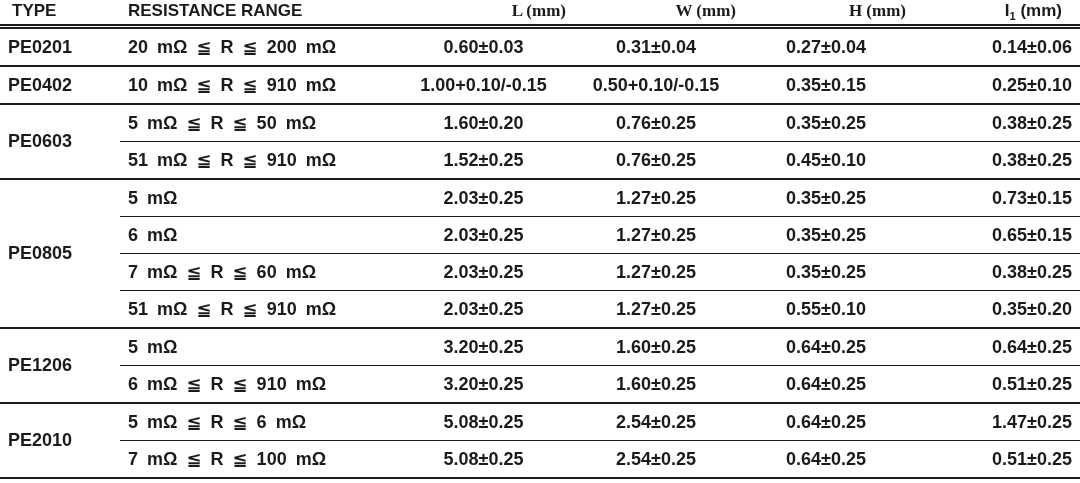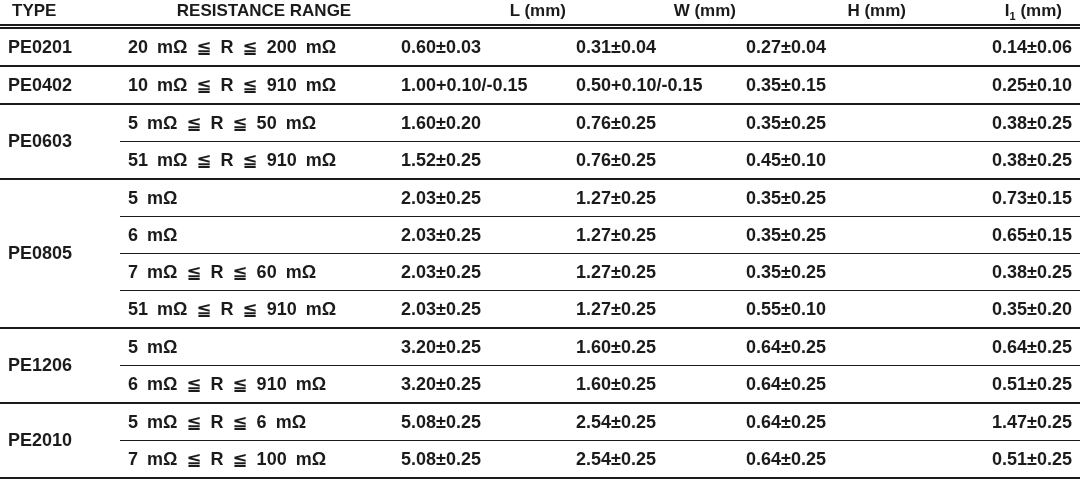--- a/index.html
+++ b/index.html
@@ -31,41 +31,41 @@
   thead th {
     height: 20px;
     padding: 1px 0 2px 0;
     border-bottom: 5px double #1b1b1b;
     font-size: 17px;
     font-weight: bold;
     vertical-align: top;
     white-space: nowrap;
   }
   th.h-type  { text-align: left; padding-left: 12px; }
-  th.h-range { text-align: center; padding-left: 8px; margin-left: 28px; }
-  th.h-num   { text-align: right; padding-right: 9px; }
+  th.h-range { text-align: left; padding-left: 8px; margin-left: 28px; }
+  th.h-num   { text-align: right; padding-right: 9px; font-family: Liberation Serif, serif; }
   th.h-i1    { text-align: right; padding-right: 18px; }
   th sub { font-size: 11px; }
 
   tbody td {
     height: 34px;
     vertical-align: middle;
     white-space: nowrap;
   }
   td.type-cell {
     text-align: left;
     padding-left: 8px;
   }
   td.range-cell {
     text-align: left;
     padding-left: 8px;
     word-spacing: 4px;
   }
   td.num-cell {
-    text-align: left;
+    text-align: center;
     padding-right: 9px;
   }
   td.i1-cell {
     text-align: right;
     padding-right: 8px;
   }
   
   tr.sub-divider td.divider-target {
     border-bottom: 1.5px solid #1b1b1b;
   }

